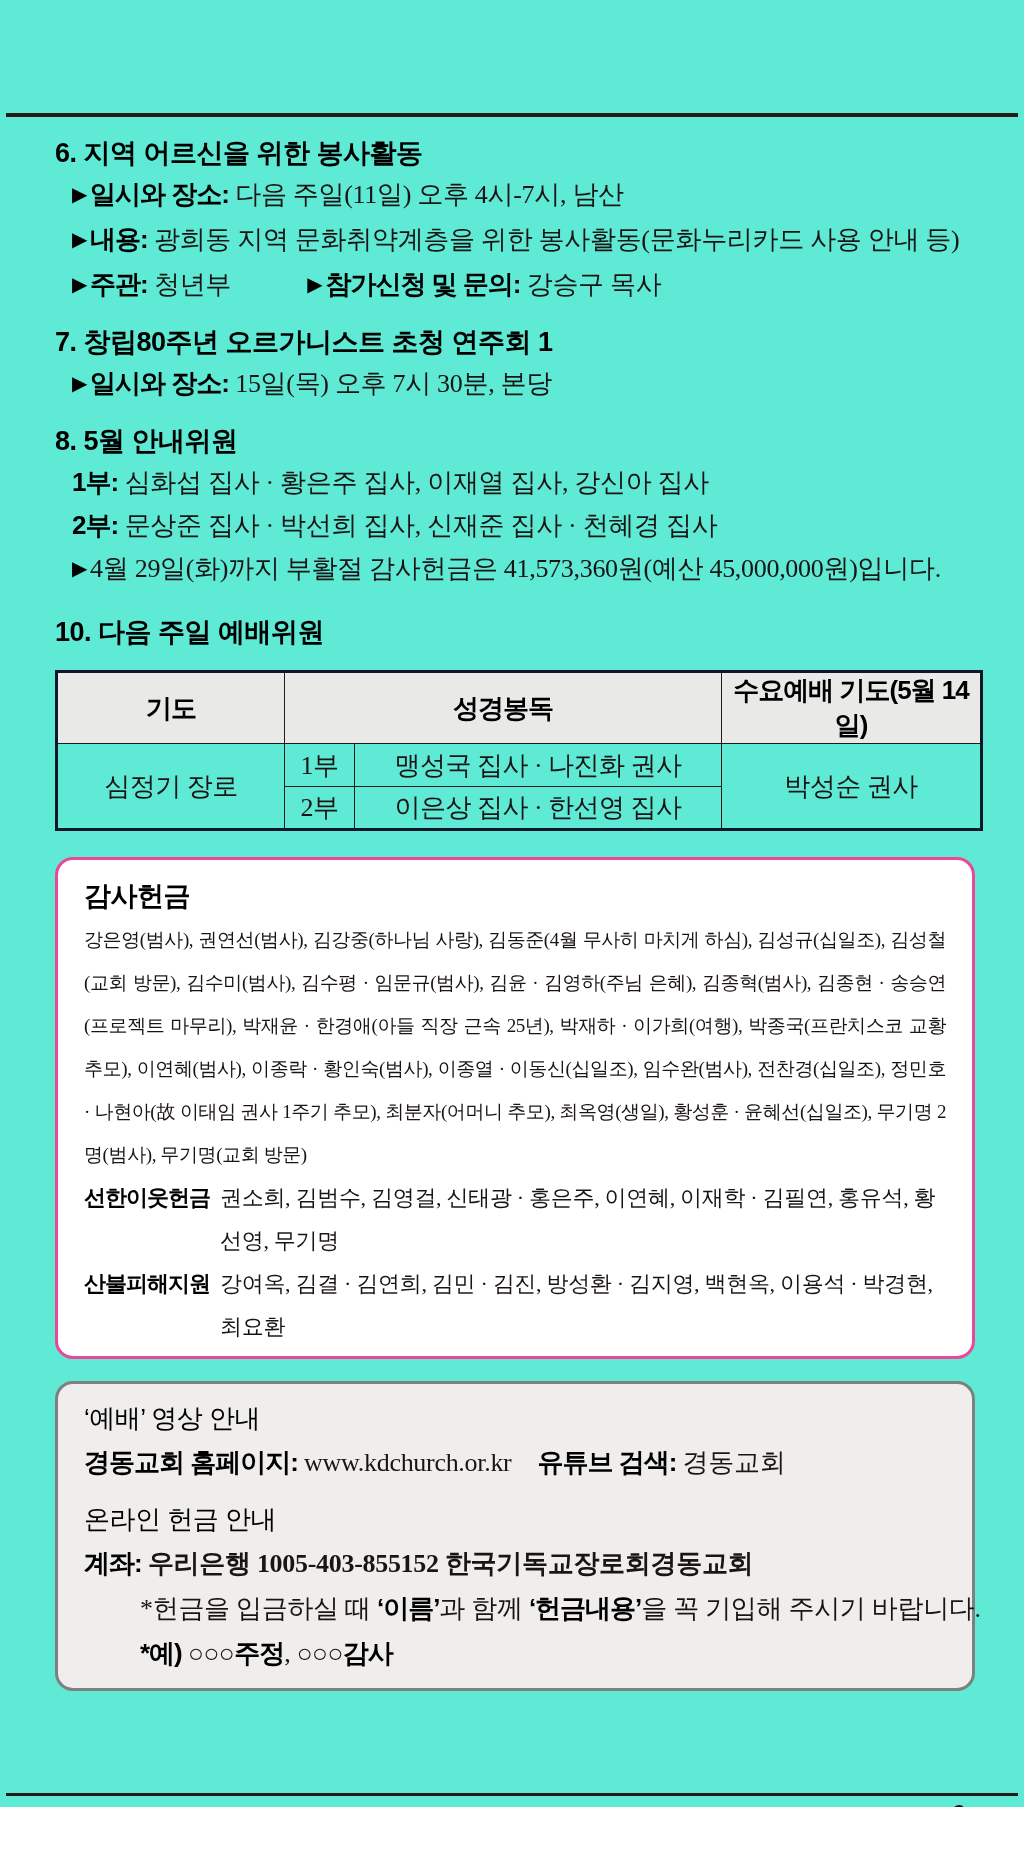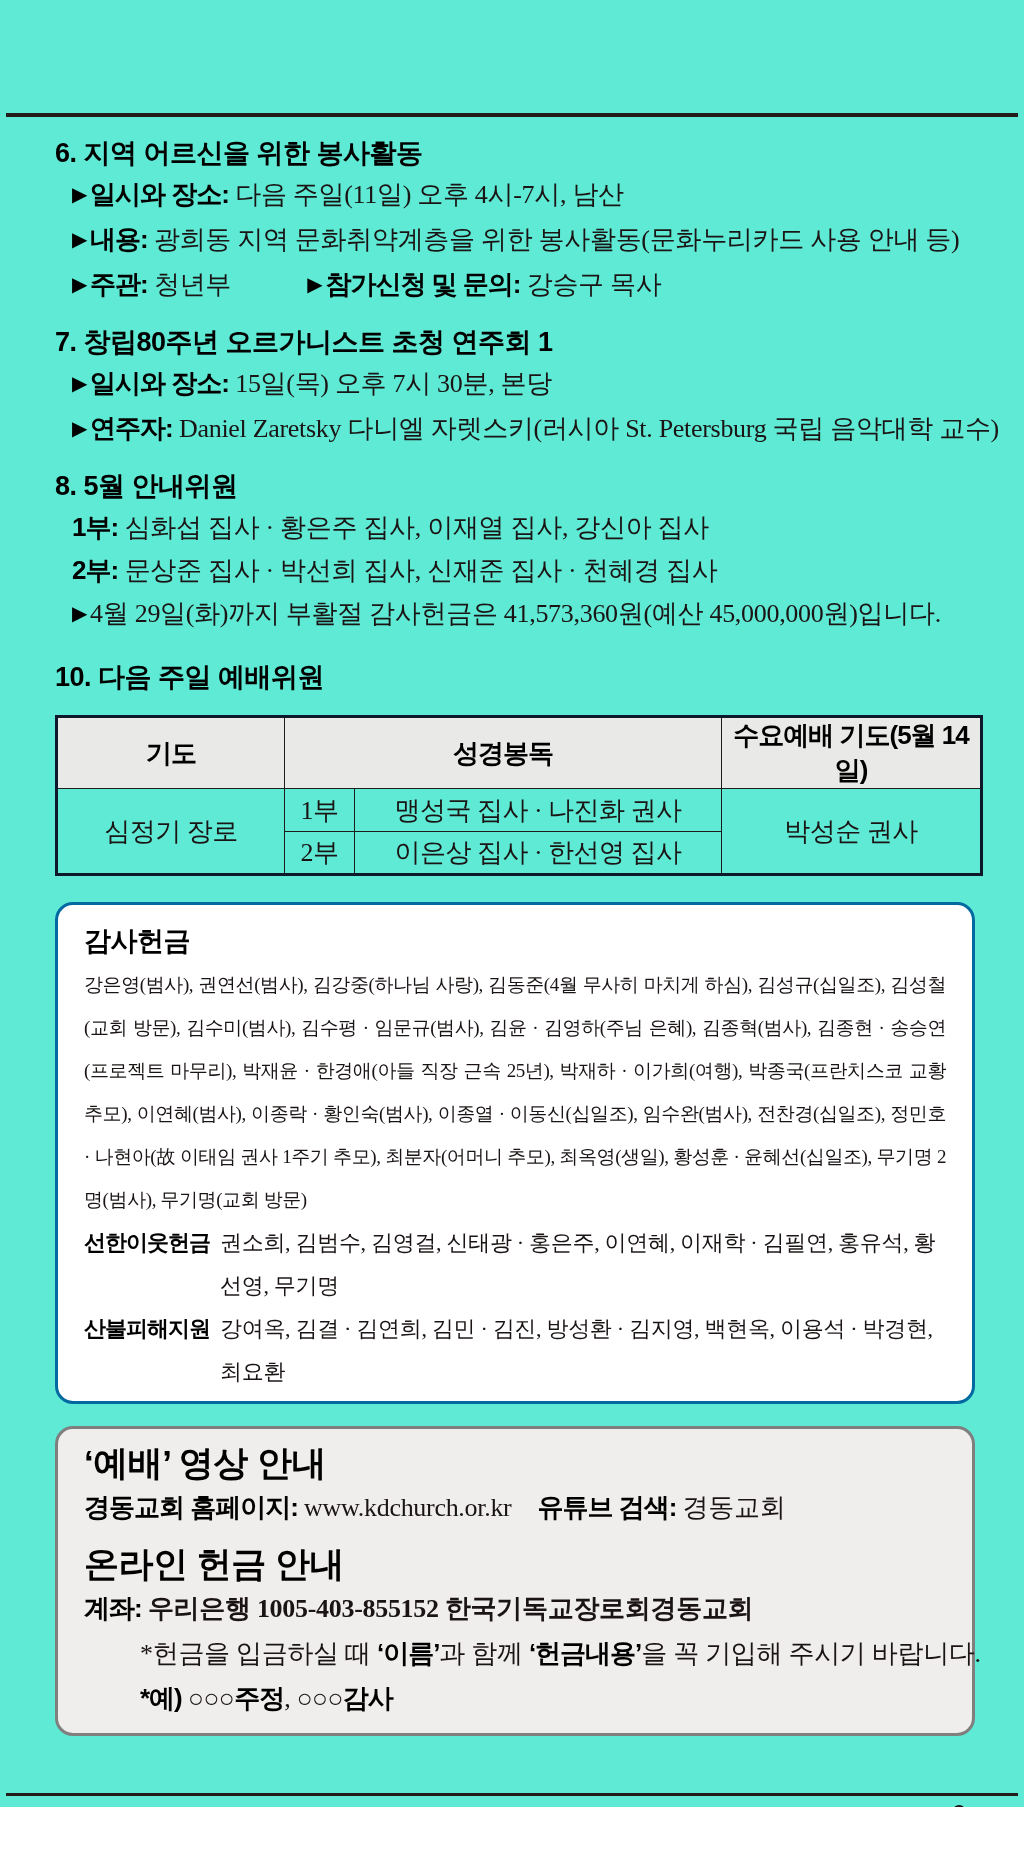--- a/index.html
+++ b/index.html
@@ -39,35 +39,35 @@
     border: 1.5px solid #1c1c1c; text-align: center; padding: 0;
   }
   table.wtable th {
     background: #e9e9e7; font-family: "Liberation Sans", "DejaVu Sans", sans-serif;
     font-weight: 700; font-size: 26px; height: 56px; letter-spacing: -1px; color: #000;
   }
   table.wtable td { font-size: 26px; height: 43px; letter-spacing: -0.5px; }
 
   .thanks-box {
     margin-top: 26px; width: 920px; background: #fff;
-    border: 3px solid #0369a1; border-radius: 18px;
+    border: 3px solid #ec4899; border-radius: 18px;
     padding: 14px 26px 8px;
   }
   .box-title { font-family: "Liberation Sans", "DejaVu Sans", sans-serif; font-weight: 700; font-size: 27px; line-height: 44px; color: #000; letter-spacing: -0.5px; }
   .thanks-para { text-align: justify; line-height: 43px; font-size: 19px; letter-spacing: -0.4px; }
   .don-row { display: flex; line-height: 43px; font-size: 22px; }
   .don-label { font-family: "Liberation Sans", "DejaVu Sans", sans-serif; font-weight: 700; white-space: nowrap; margin-right: 10px; color: #000; letter-spacing: -1px; }
   .don-names { flex: 1; letter-spacing: -0.3px; }
 
   .info-box {
     margin-top: 22px; width: 920px; background: #efeeec;
     border: 3px solid #7f7f7f; border-radius: 18px;
     padding: 12px 26px 12px; font-size: 26px; line-height: 42px;
   }
-  .info-title { font-family: "Liberation Sans", "DejaVu Sans", sans-serif; font-weight: 700; font-size: 35px; line-height: 44px; color: #000; letter-spacing: -0.5px; }
+  .info-title { font-family: "Liberation Sans", "DejaVu Sans", sans-serif; font-weight: 400; font-size: 26px; line-height: 44px; color: #000; letter-spacing: -0.5px; }
   .info-title.mt { margin-top: 12px; }
   .info-line { line-height: 44px; white-space: nowrap; letter-spacing: -0.3px; }
   .info-line .gap { display: inline-block; width: 26px; }
   .indent { padding-left: 56px; }
   .b { font-family: "Liberation Sans", "DejaVu Sans", sans-serif; font-weight: 700; color: #000; letter-spacing: -1px; }
   .bold-serif { font-weight: 700; text-align: center; }
 
   .page-num {
     position: absolute; top: 1800px; right: 58px;
     font-family: "Liberation Sans", "DejaVu Sans", sans-serif;
@@ -98,24 +98,20 @@
         <span class="g2"><span class="tri">▶</span><span class="lbl">참가신청 및 문의:</span>
         <span class="val">강승구 목사</span></span>
       </div>
     </div>
 
     <div>
       <div class="stitle">7. 창립80주년 오르가니스트 초청 연주회 1</div>
       <div class="line">
         <span class="tri">▶</span><span class="lbl">일시와 장소:</span>
         <span class="val">15일(목) 오후 7시 30분, 본당</span>
-      </div>
-      <div class="line">
-        <span class="tri">▶</span><span class="lbl">연주자:</span>
-        <span class="val">Daniel Zaretsky 다니엘 자렛스키(러시아 St. Petersburg 국립 음악대학 교수)</span>
       </div>
     </div>
 
     <div>
       <div class="stitle">8. 5월 안내위원</div>
       <div class="prow">
         <span class="lbl">1부:</span>
         <span class="val">심화섭 집사 · 황은주 집사, 이재열 집사, 강신아 집사</span>
       </div>
       <div class="prow">

